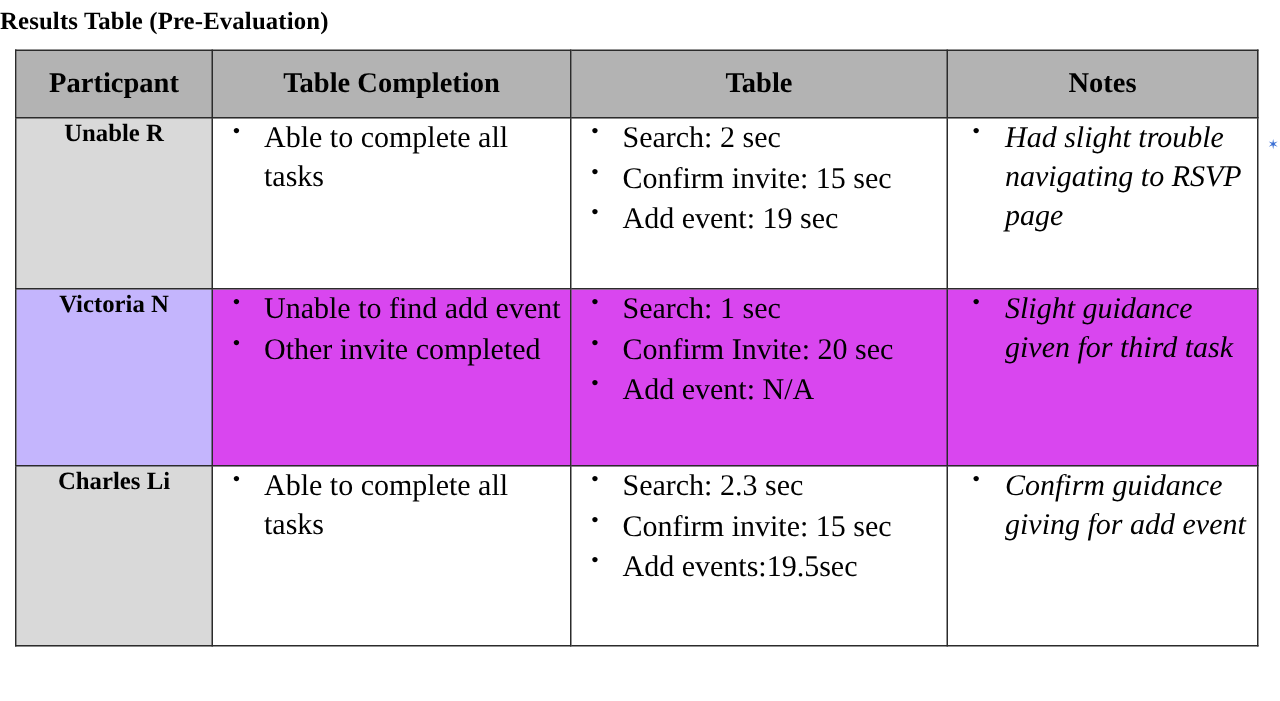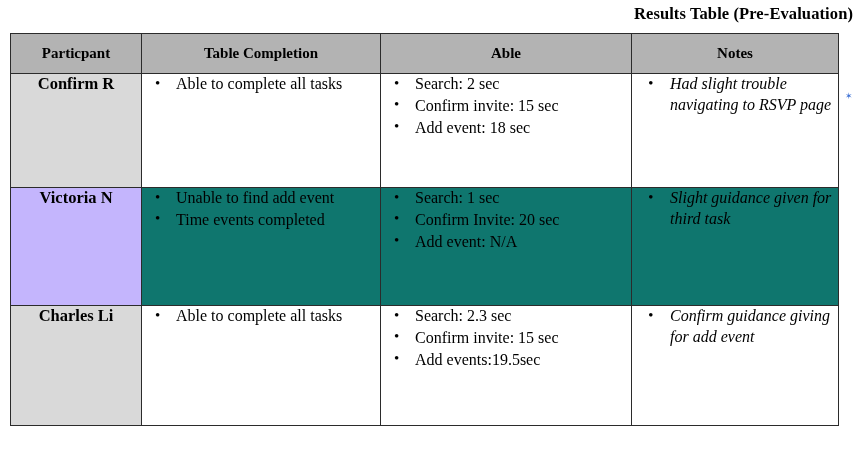--- a/index.html
+++ b/index.html
@@ -22,21 +22,21 @@
     top: 0;
     width: 853px;
     height: 467px;
   }
 
   .doc-title {
     position: absolute;
     left: 0;
     top: 4px;
     width: 853px;
-    text-align: right;
+    text-align: left;
     font-size: 16.5px;
     font-weight: bold;
     letter-spacing: 0.1px;
   }
 
   .results-table {
     position: absolute;
     left: 10px;
     top: 33px;
     width: 828px;
@@ -51,21 +51,21 @@
     padding: 0;
     box-sizing: border-box;
   }
 
   
   .results-table thead th {
     background: #b3b3b3;
     height: 40px;
     text-align: center;
     vertical-align: middle;
-    font-size: 15px;
+    font-size: 19px;
     font-weight: bold;
     padding: 11px 4px;
   }
 
   
   .col-participant { width: 131px; }
   .col-task        { width: 239px; }
   .col-time        { width: 251px; }
   .col-notes       { width: 207px; }
 
@@ -77,33 +77,33 @@
     font-size: 16.5px;
     padding-top: 11px;
   }
 
   .cell-body {
     background: #ffffff;
     font-size: 16px;
     padding: 9px 6px 10px 6px;
   }
 
-  tr.row-tinted .cell-body { background: #0f766e; }
+  tr.row-tinted .cell-body { background: #d946ef; }
   tr.row-tinted .cell-participant { background: #c4b5fd; }
 
   ul.bullets {
     margin: 0;
     padding: 0 0 0 34px;
     list-style: none;
   }
   ul.bullets li {
     position: relative;
     margin: 0 0 1px 0;
     line-height: 1.30;
-    font-size: 16px;
+    font-size: 20px;
   }
   ul.bullets li::before {
     content: "\2022";
     position: absolute;
     left: -21px;
     top: -0.5px;
     font-size: 15px;
     line-height: 1.30;
   }
 
@@ -139,53 +139,53 @@
     <colgroup>
       <col class="col-participant">
       <col class="col-task">
       <col class="col-time">
       <col class="col-notes">
     </colgroup>
     <thead>
       <tr>
         <th>Particpant</th>
         <th>Table Completion</th>
-        <th>Able</th>
+        <th>Table</th>
         <th>Notes</th>
       </tr>
     </thead>
     <tbody>
 
       <tr class="data-row-1">
-        <td class="cell-participant">Confirm R</td>
+        <td class="cell-participant">Unable R</td>
         <td class="cell-body cell-task">
           <ul class="bullets">
             <li>Able to complete all tasks</li>
           </ul>
         </td>
         <td class="cell-body cell-time">
           <ul class="bullets">
             <li>Search: 2 sec</li>
             <li>Confirm invite: 15 sec</li>
-            <li>Add event: 18 sec</li>
+            <li>Add event: 19 sec</li>
           </ul>
         </td>
         <td class="cell-body cell-notes">
           <ul class="bullets">
             <li>Had slight trouble navigating to RSVP page</li>
           </ul>
         </td>
       </tr>
 
       <tr class="data-row-2 row-tinted">
         <td class="cell-participant">Victoria N</td>
         <td class="cell-body cell-task">
           <ul class="bullets">
             <li>Unable to find add event</li>
-            <li>Time events completed</li>
+            <li>Other invite completed</li>
           </ul>
         </td>
         <td class="cell-body cell-time">
           <ul class="bullets">
             <li>Search: 1 sec</li>
             <li>Confirm Invite: 20 sec</li>
             <li>Add event: N/A</li>
           </ul>
         </td>
         <td class="cell-body cell-notes">

